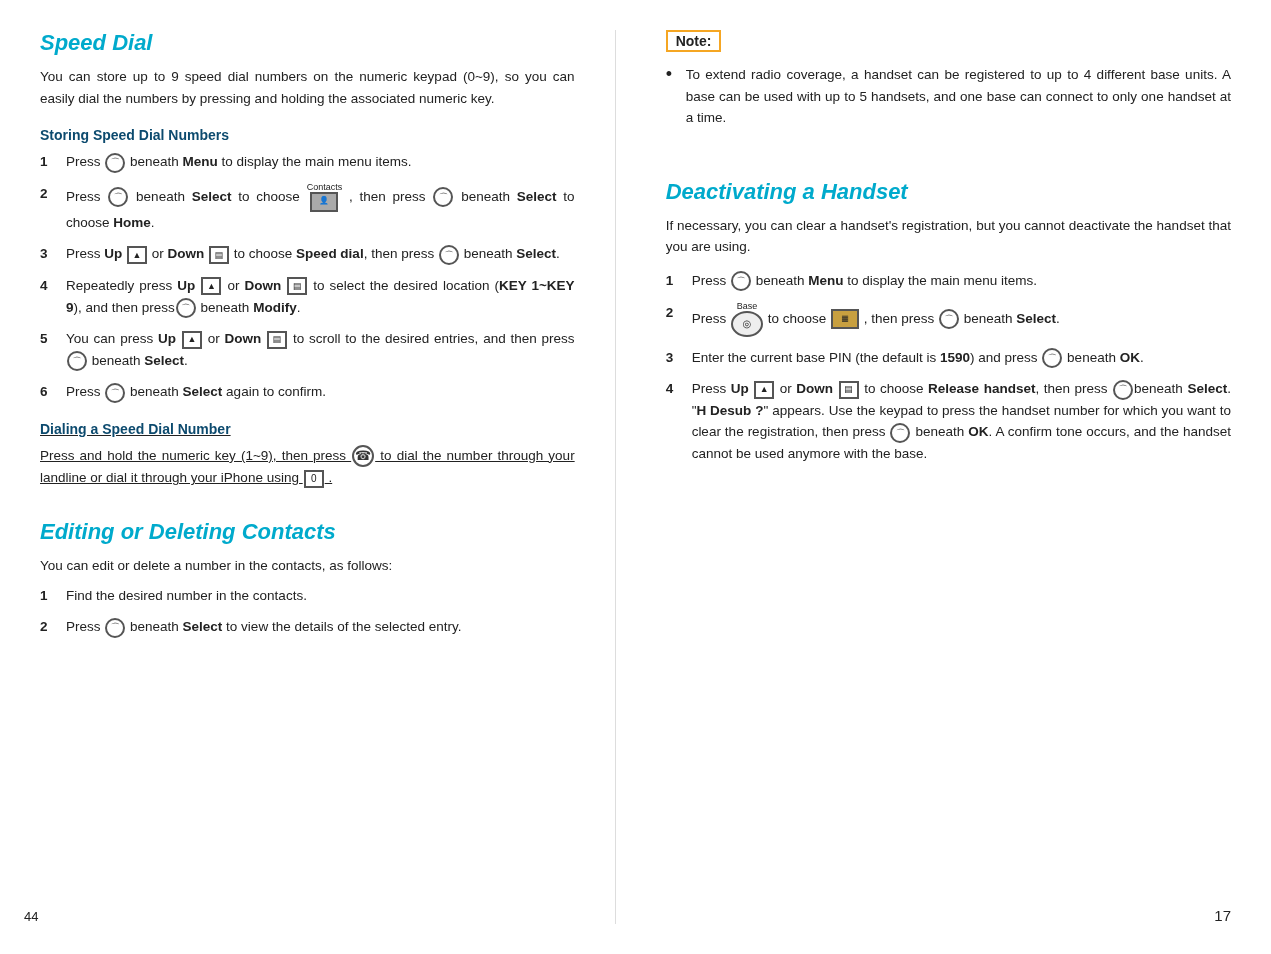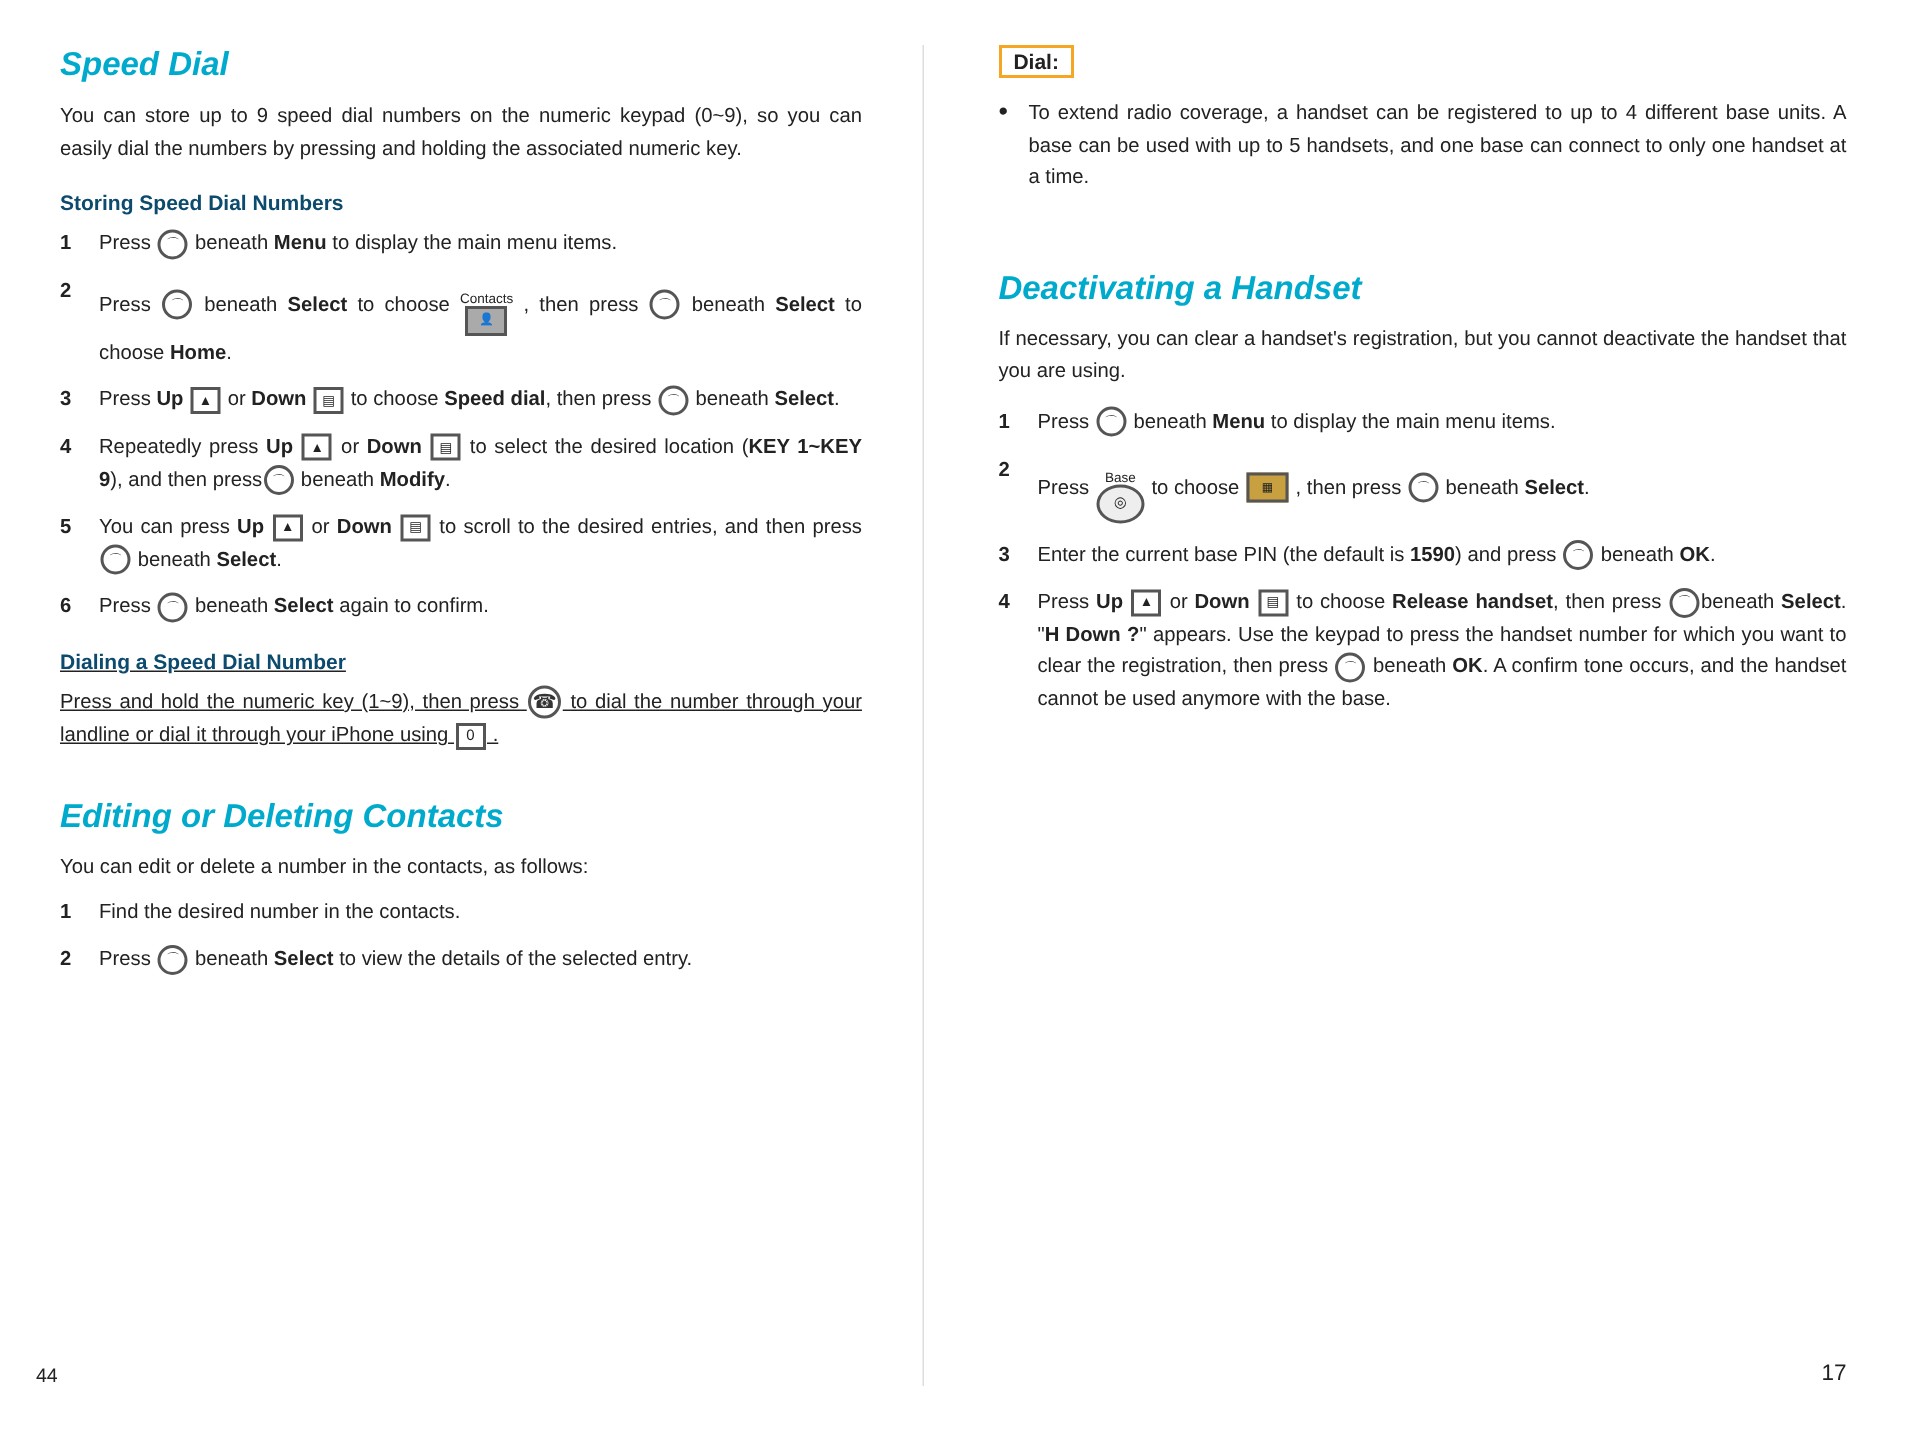--- a/index.html
+++ b/index.html
@@ -177,21 +177,20 @@
       text-align: center;
       display: block;
       color: #222;
       line-height: 1;
     }
     .icon-wrapper {
       display: inline-flex;
       flex-direction: column;
       align-items: center;
       vertical-align: middle;
-      margin-top: 12px;
     }
     .base-label {
       font-size: 9px;
       text-align: center;
       display: block;
       color: #222;
       line-height: 1;
     }
     .icon-base-btn {
       display: inline-flex;
@@ -304,21 +303,21 @@
               Press <span class="icon-btn">⌒</span> beneath <strong>Select</strong> to view the details of the selected entry.
             </span>
           </li>
         </ol>
       </div>
     </div>
 
     <div class="right-col">
 
       <div class="note-section">
-        <div class="note-box">Dial:</div>
+        <div class="note-box">Note:</div>
         <ul class="bullet-list">
           <li>
             <span class="bullet">•</span>
             <span class="li-content">
               To extend radio coverage, a handset can be registered to up to 4 different base units. A base can be used with up to 5 handsets, and one base can connect to only one handset at a time.
             </span>
           </li>
         </ul>
       </div>
 
@@ -348,21 +347,21 @@
             <span class="num">3</span>
             <span class="li-content">
               Enter the current base PIN (the default is <strong>1590</strong>) and press
               <span class="icon-btn">⌒</span> beneath <strong>OK</strong>.
             </span>
           </li>
           <li>
             <span class="num">4</span>
             <span class="li-content">
               Press <strong>Up</strong> <span class="icon-square">▲</span> or <strong>Down</strong> <span class="icon-square">▤</span> to choose <strong>Release handset</strong>, then
-              press <span class="icon-btn">⌒</span>beneath <strong>Select</strong>. "<strong>H Down ?</strong>" appears. Use the
+              press <span class="icon-btn">⌒</span>beneath <strong>Select</strong>. "<strong>H Desub ?</strong>" appears. Use the
               keypad to press the handset number for which you want to
               clear the registration, then press <span class="icon-btn">⌒</span> beneath <strong>OK</strong>. A confirm
               tone occurs, and the handset cannot be used anymore with
               the base.
             </span>
           </li>
         </ol>
       </div>
     </div>
   </div>

